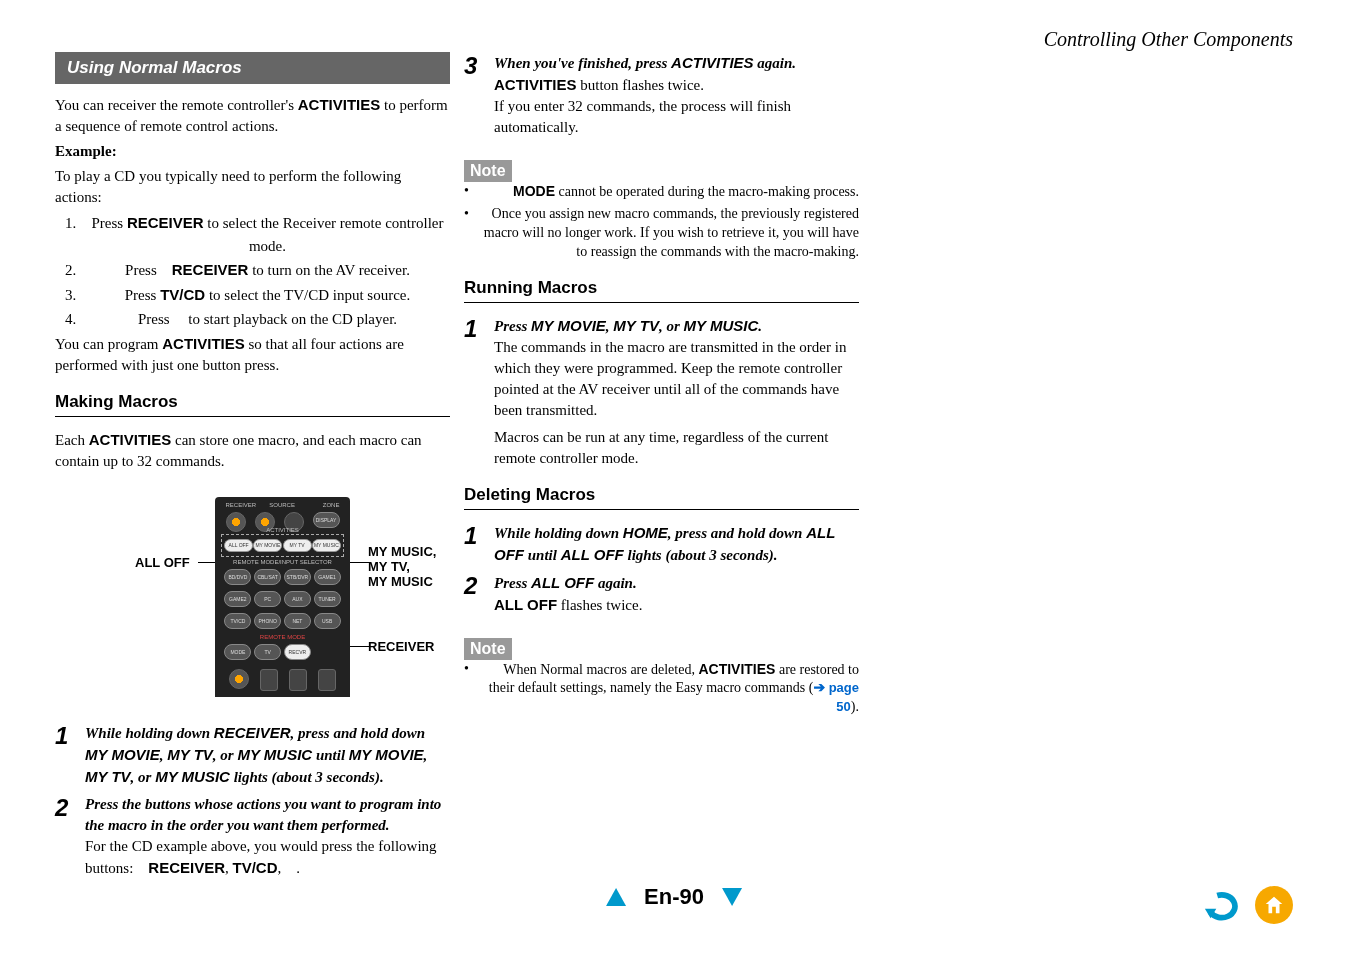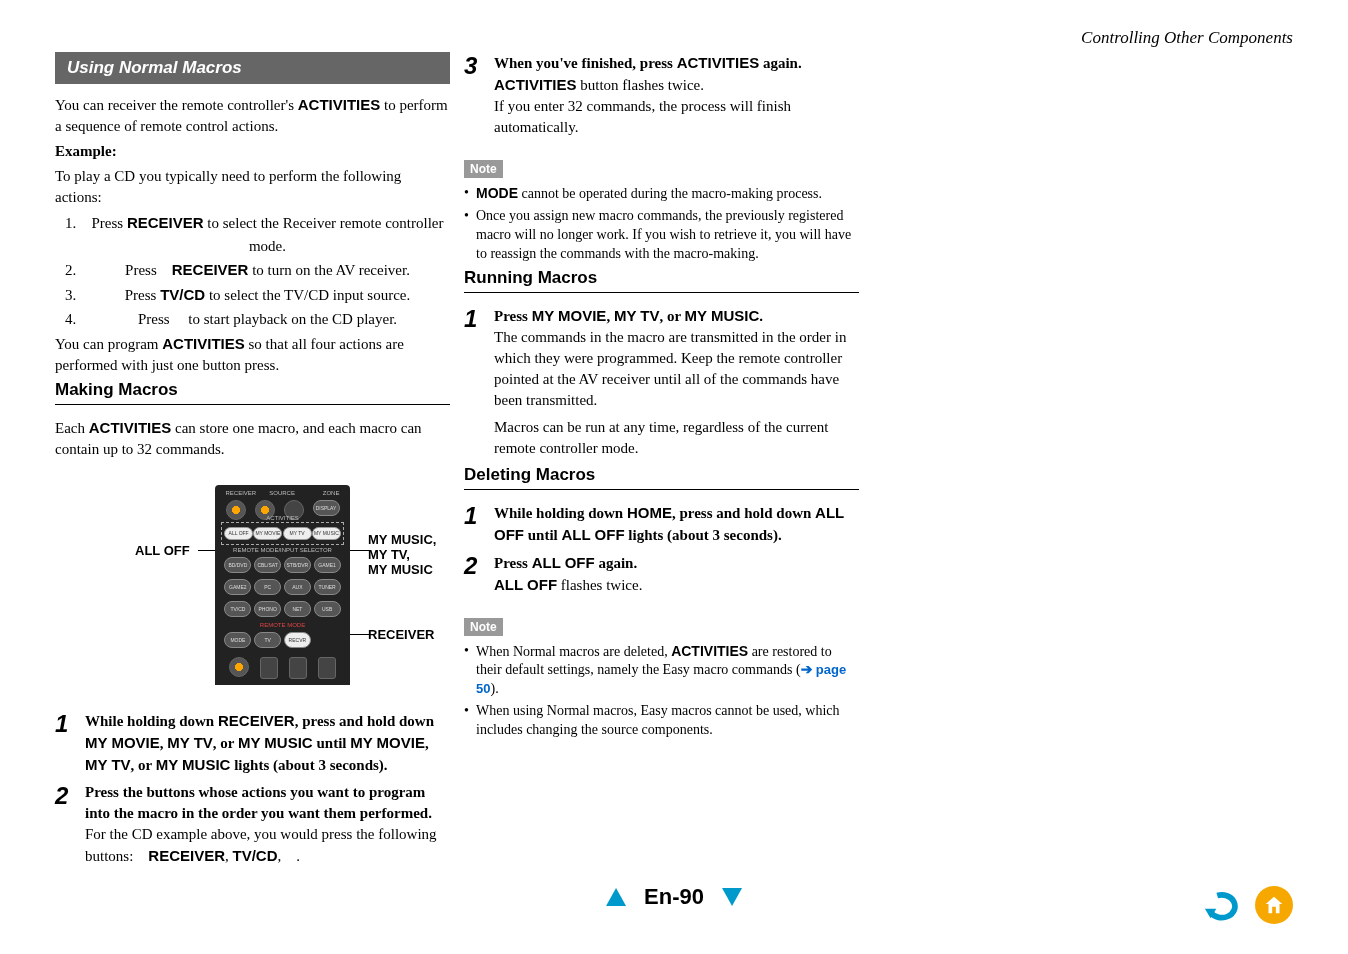--- a/index.html
+++ b/index.html
@@ -16,21 +16,21 @@
       background: #fff;
       position: relative;
       color: #000;
     }
     
     .header-right {
       position: absolute;
       top: 28px;
       right: 55px;
       font-style: italic;
-      font-size: 17px;
+      font-size: 20px;
     }
     
     .content {
       display: flex;
       padding: 52px 55px 0 55px;
       gap: 14px;
     }
     
     .column {
       width: 395px;
@@ -70,21 +70,21 @@
     ol.numbered li {
       padding-left: 5px;
       margin-bottom: 2px;
       text-align: center;
     }
     
     .sub-heading {
       font-family: Arial, Helvetica, sans-serif;
       font-weight: bold;
       font-size: 17px;
-      margin-top: 4px;
+      margin-top: 16px;
       margin-bottom: 4px;
     }
     
     .underline-rule {
       border-bottom: 1.5px solid #000;
       margin-bottom: 12px;
     }
     
     .remote-figure {
       text-align: center;
@@ -222,45 +222,47 @@
       padding-top: 2px;
     }
     
     .step-body {
       flex: 1;
       line-height: 1.4;
     }
     
     .step-body .step-title {
       font-weight: bold;
+      font-style: italic;
     }
     
     .note-label {
       display: inline-block;
       background: #999;
       color: #fff;
       font-family: Arial, Helvetica, sans-serif;
       font-weight: bold;
-      font-size: 12px;
+      font-size: 16px;
       padding: 2px 6px;
       margin-top: 16px;
-      margin-bottom: 6px;
+      margin-bottom: 0;
     }
     
     ul.bullet-list {
       list-style: none;
       padding-left: 0;
       font-size: 14px;
       line-height: 1.35;
     }
     
     ul.bullet-list li {
       padding-left: 12px;
       position: relative;
       margin-bottom: 3px;
+      text-align: right;
     }
     
     ul.bullet-list li::before {
       content: "•";
       position: absolute;
       left: 0;
     }
     
     .link-text {
       color: #0066cc;
@@ -529,21 +531,20 @@
         </div>
         <div><span class="bold-sans">ALL OFF</span><span> flashes twice.</span></div>
       </div>
     </div>
     
     <div class="note-label">Note</div>
     <ul class="bullet-list">
       <li>
         <span>When Normal macros are deleted, </span><span class="bold-sans">ACTIVITIES</span><span> are restored to their default settings, namely the Easy macro commands (</span><span class="link-arrow">➔ </span><span class="link-text">page 50</span><span>).</span>
       </li>
-      <li>When using Normal macros, Easy macros cannot be used, which includes changing the source components.</li>
     </ul>
   </div>
 </div>
 
 <div class="footer">
   <div class="footer-center">
     <div class="arrow-up"></div>
     <span>En-90</span>
     <div class="arrow-down"></div>
   </div>

